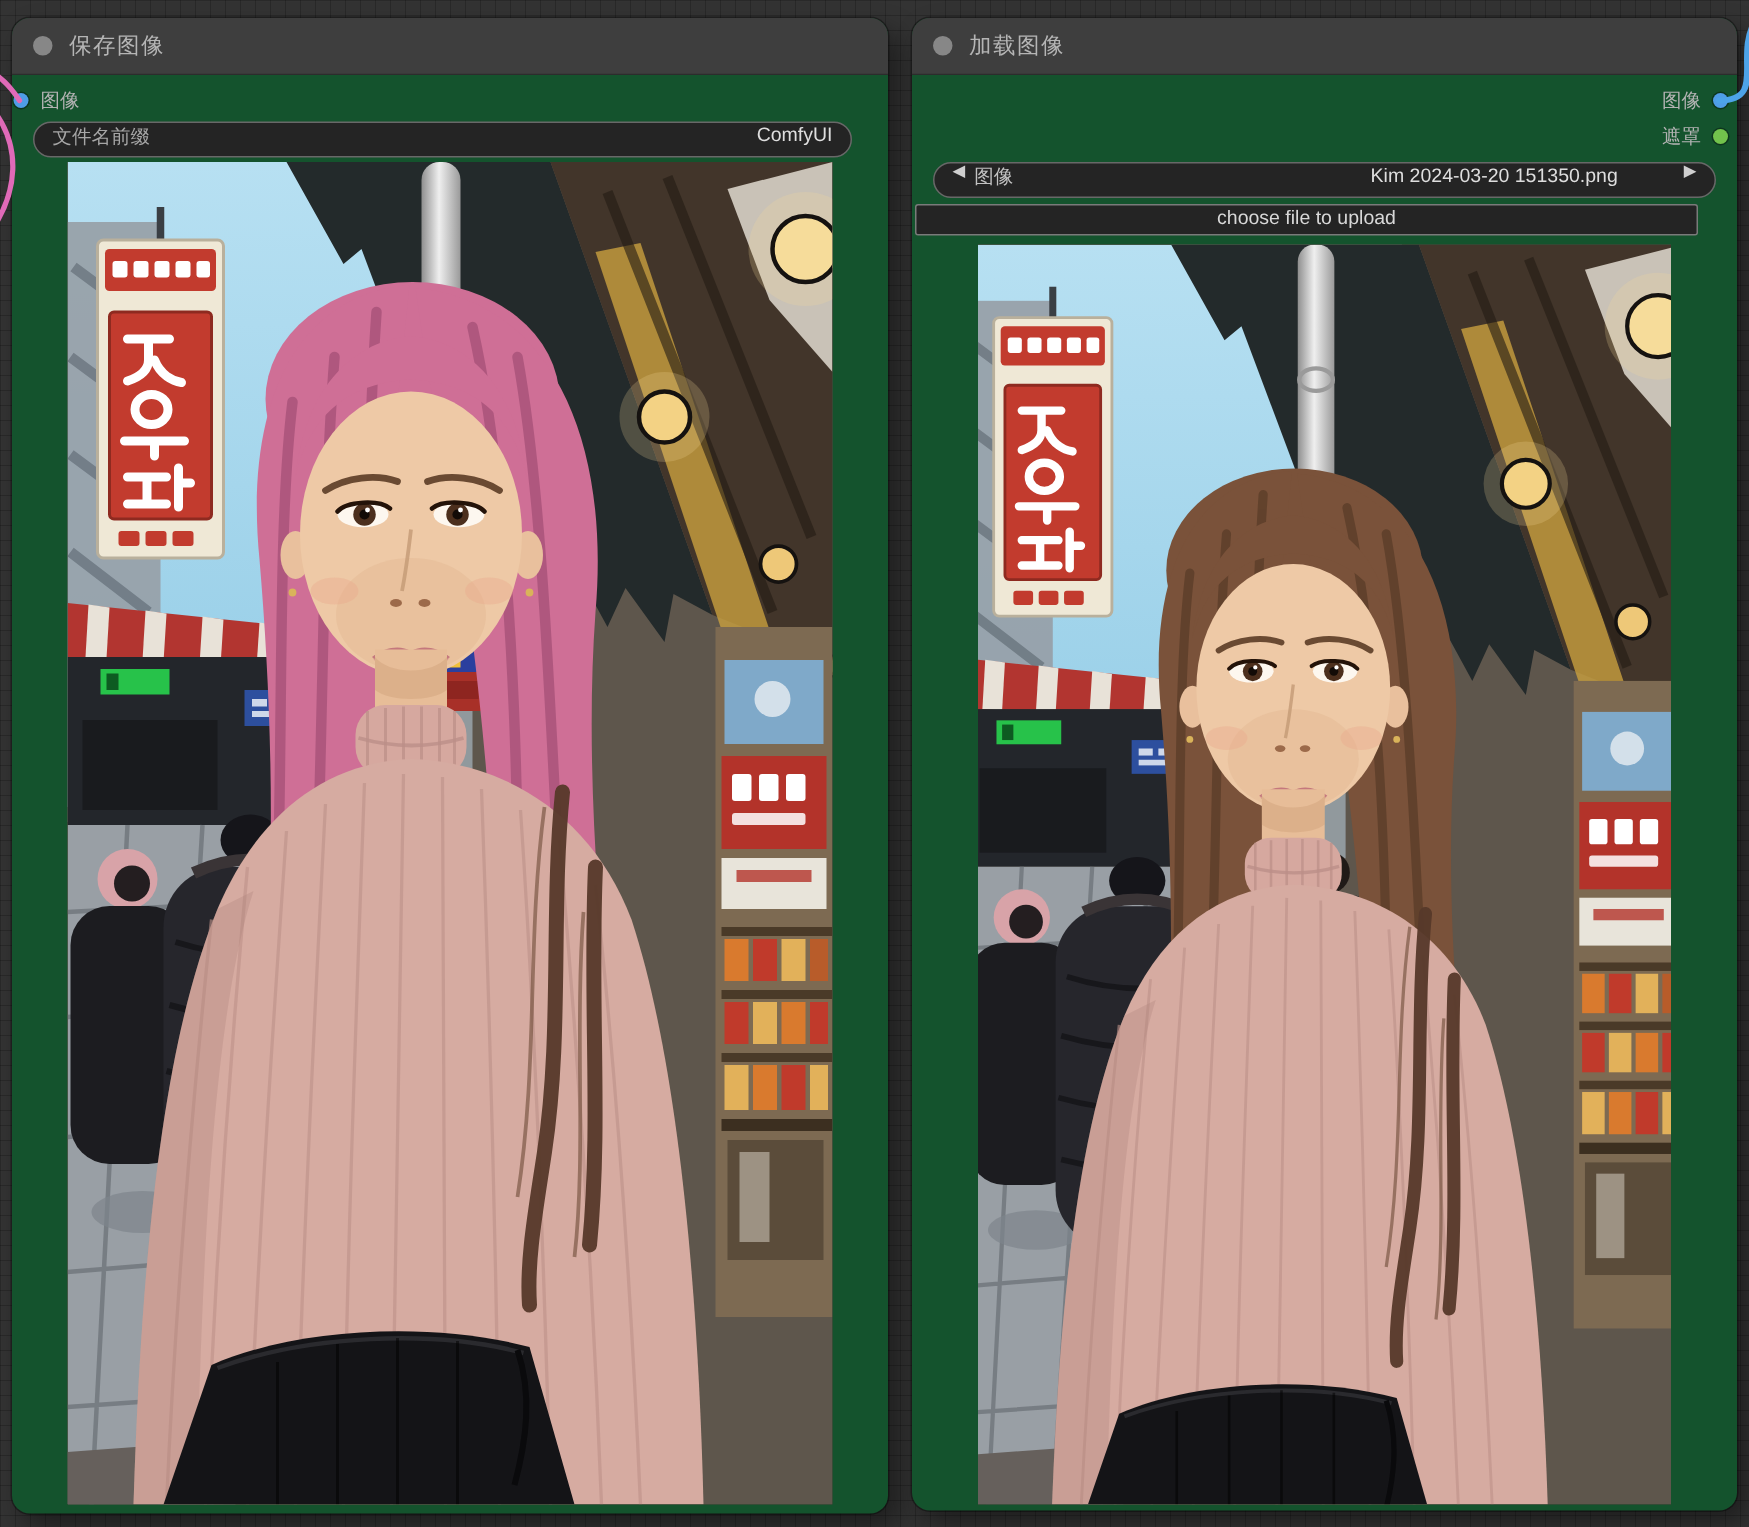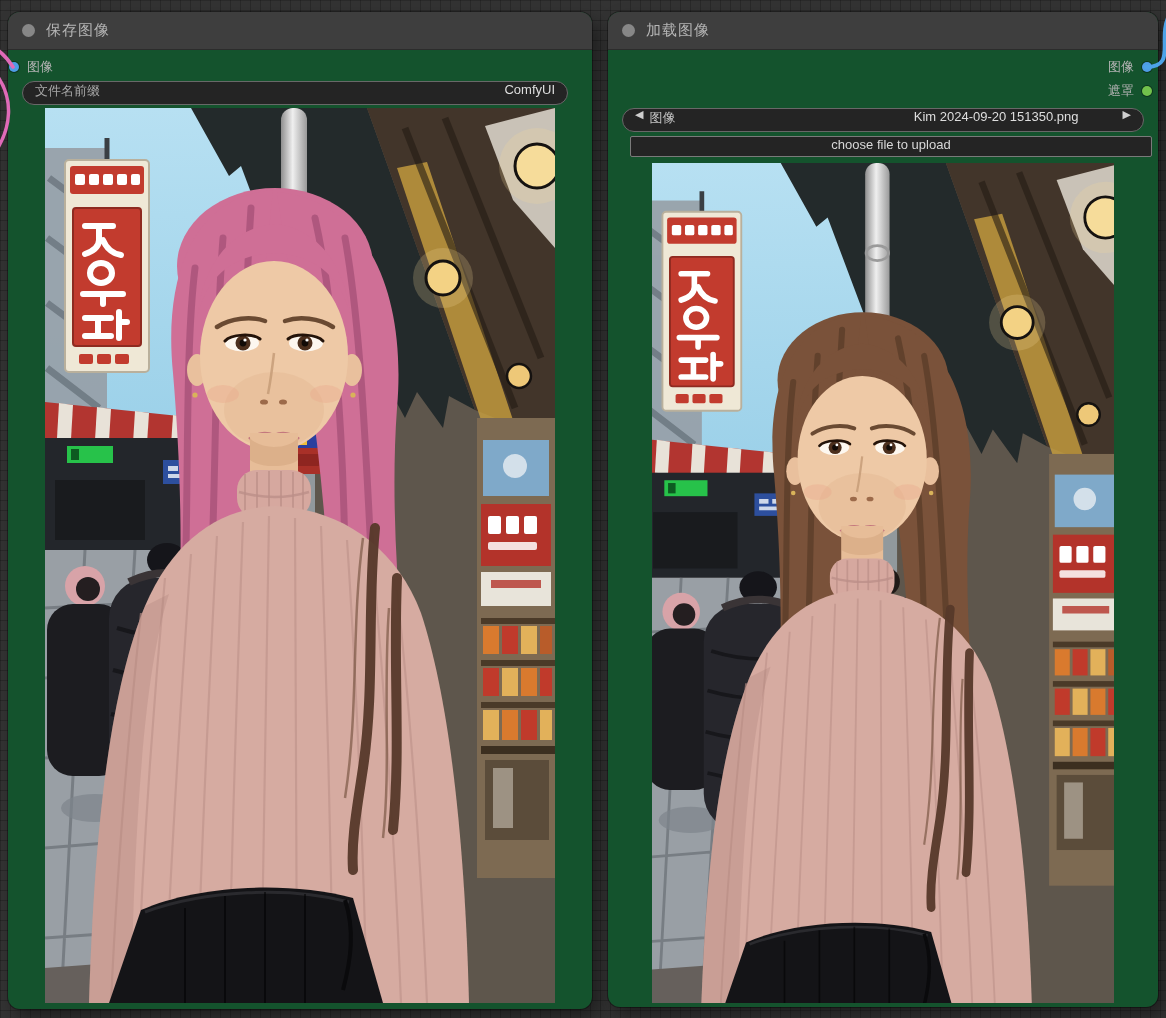--- a/index.html
+++ b/index.html
@@ -39,21 +39,21 @@
   }
   .pill{border-radius:12px;height:24px;padding:0 12px;}
   .w-filename{left:14px;top:69px;width:546px;justify-content:space-between;}
   .w-combo{left:14px;top:96px;width:522px;}
   .w-label{color:#a6a6a6;}
   .w-combo .w-label{color:#c2c2c2;margin-left:6px;}
   .w-value{color:#dedede;}
   .w-combo .w-value{margin-left:auto;margin-right:44px;}
   .combo-arrow{color:#cfcfcf;font-size:11px;line-height:1;cursor:pointer;}
   .btn-upload{
-    left:22px;top:124px;width:522px;height:21px;border:1px solid #7a7a7a;
+    left:2px;top:124px;width:522px;height:21px;border:1px solid #7a7a7a;
     border-radius:2px;background:#242424;justify-content:center;cursor:pointer;
   }
   .photo{position:absolute;overflow:hidden;background:#4c443c;}
   .photo svg{display:block;width:100%;height:100%;}
   .photo-left{left:37px;top:96px;width:510px;height:895px;--hair:var(--hair-left);--hair-sh:var(--hair-sh-left);}
   .photo-right{left:44px;top:151px;width:462px;height:840px;--hair:var(--hair-right);--hair-sh:var(--hair-sh-right);--wt:translate(2px,22px) scale(0.93);}
   .woman{transform-box:view-box;transform-origin:50% 100%;transform:var(--wt,none);}
   .wires{position:absolute;left:0;top:0;z-index:3;pointer-events:none;}
 </style>
 </head>
@@ -326,21 +326,21 @@
     <span class="slot-dot" style="background: rgb(79, 157, 230);"></span>
     <span>图像</span>
   </div>
   <div class="slot-row out-row out-row-2">
     <span class="slot-dot" style="background: rgb(114, 194, 76);"></span>
     <span>遮罩</span>
   </div>
   <div class="widget pill w-combo">
     <span class="combo-arrow">◀</span>
     <span class="w-label">图像</span>
-    <span class="w-value">Kim 2024-09-20 151350.png</span>
+    <span class="w-value">Kim 2024-03-20 151350.png</span>
     <span class="combo-arrow">▶</span>
   </div>
   <div class="widget btn-upload">choose file to upload</div>
   <div class="photo photo-right">
     <svg viewBox="0 0 510 895" preserveAspectRatio="xMidYMid slice">
         <use href="#scene"></use>
       </svg>
   </div>
 </div>
 

